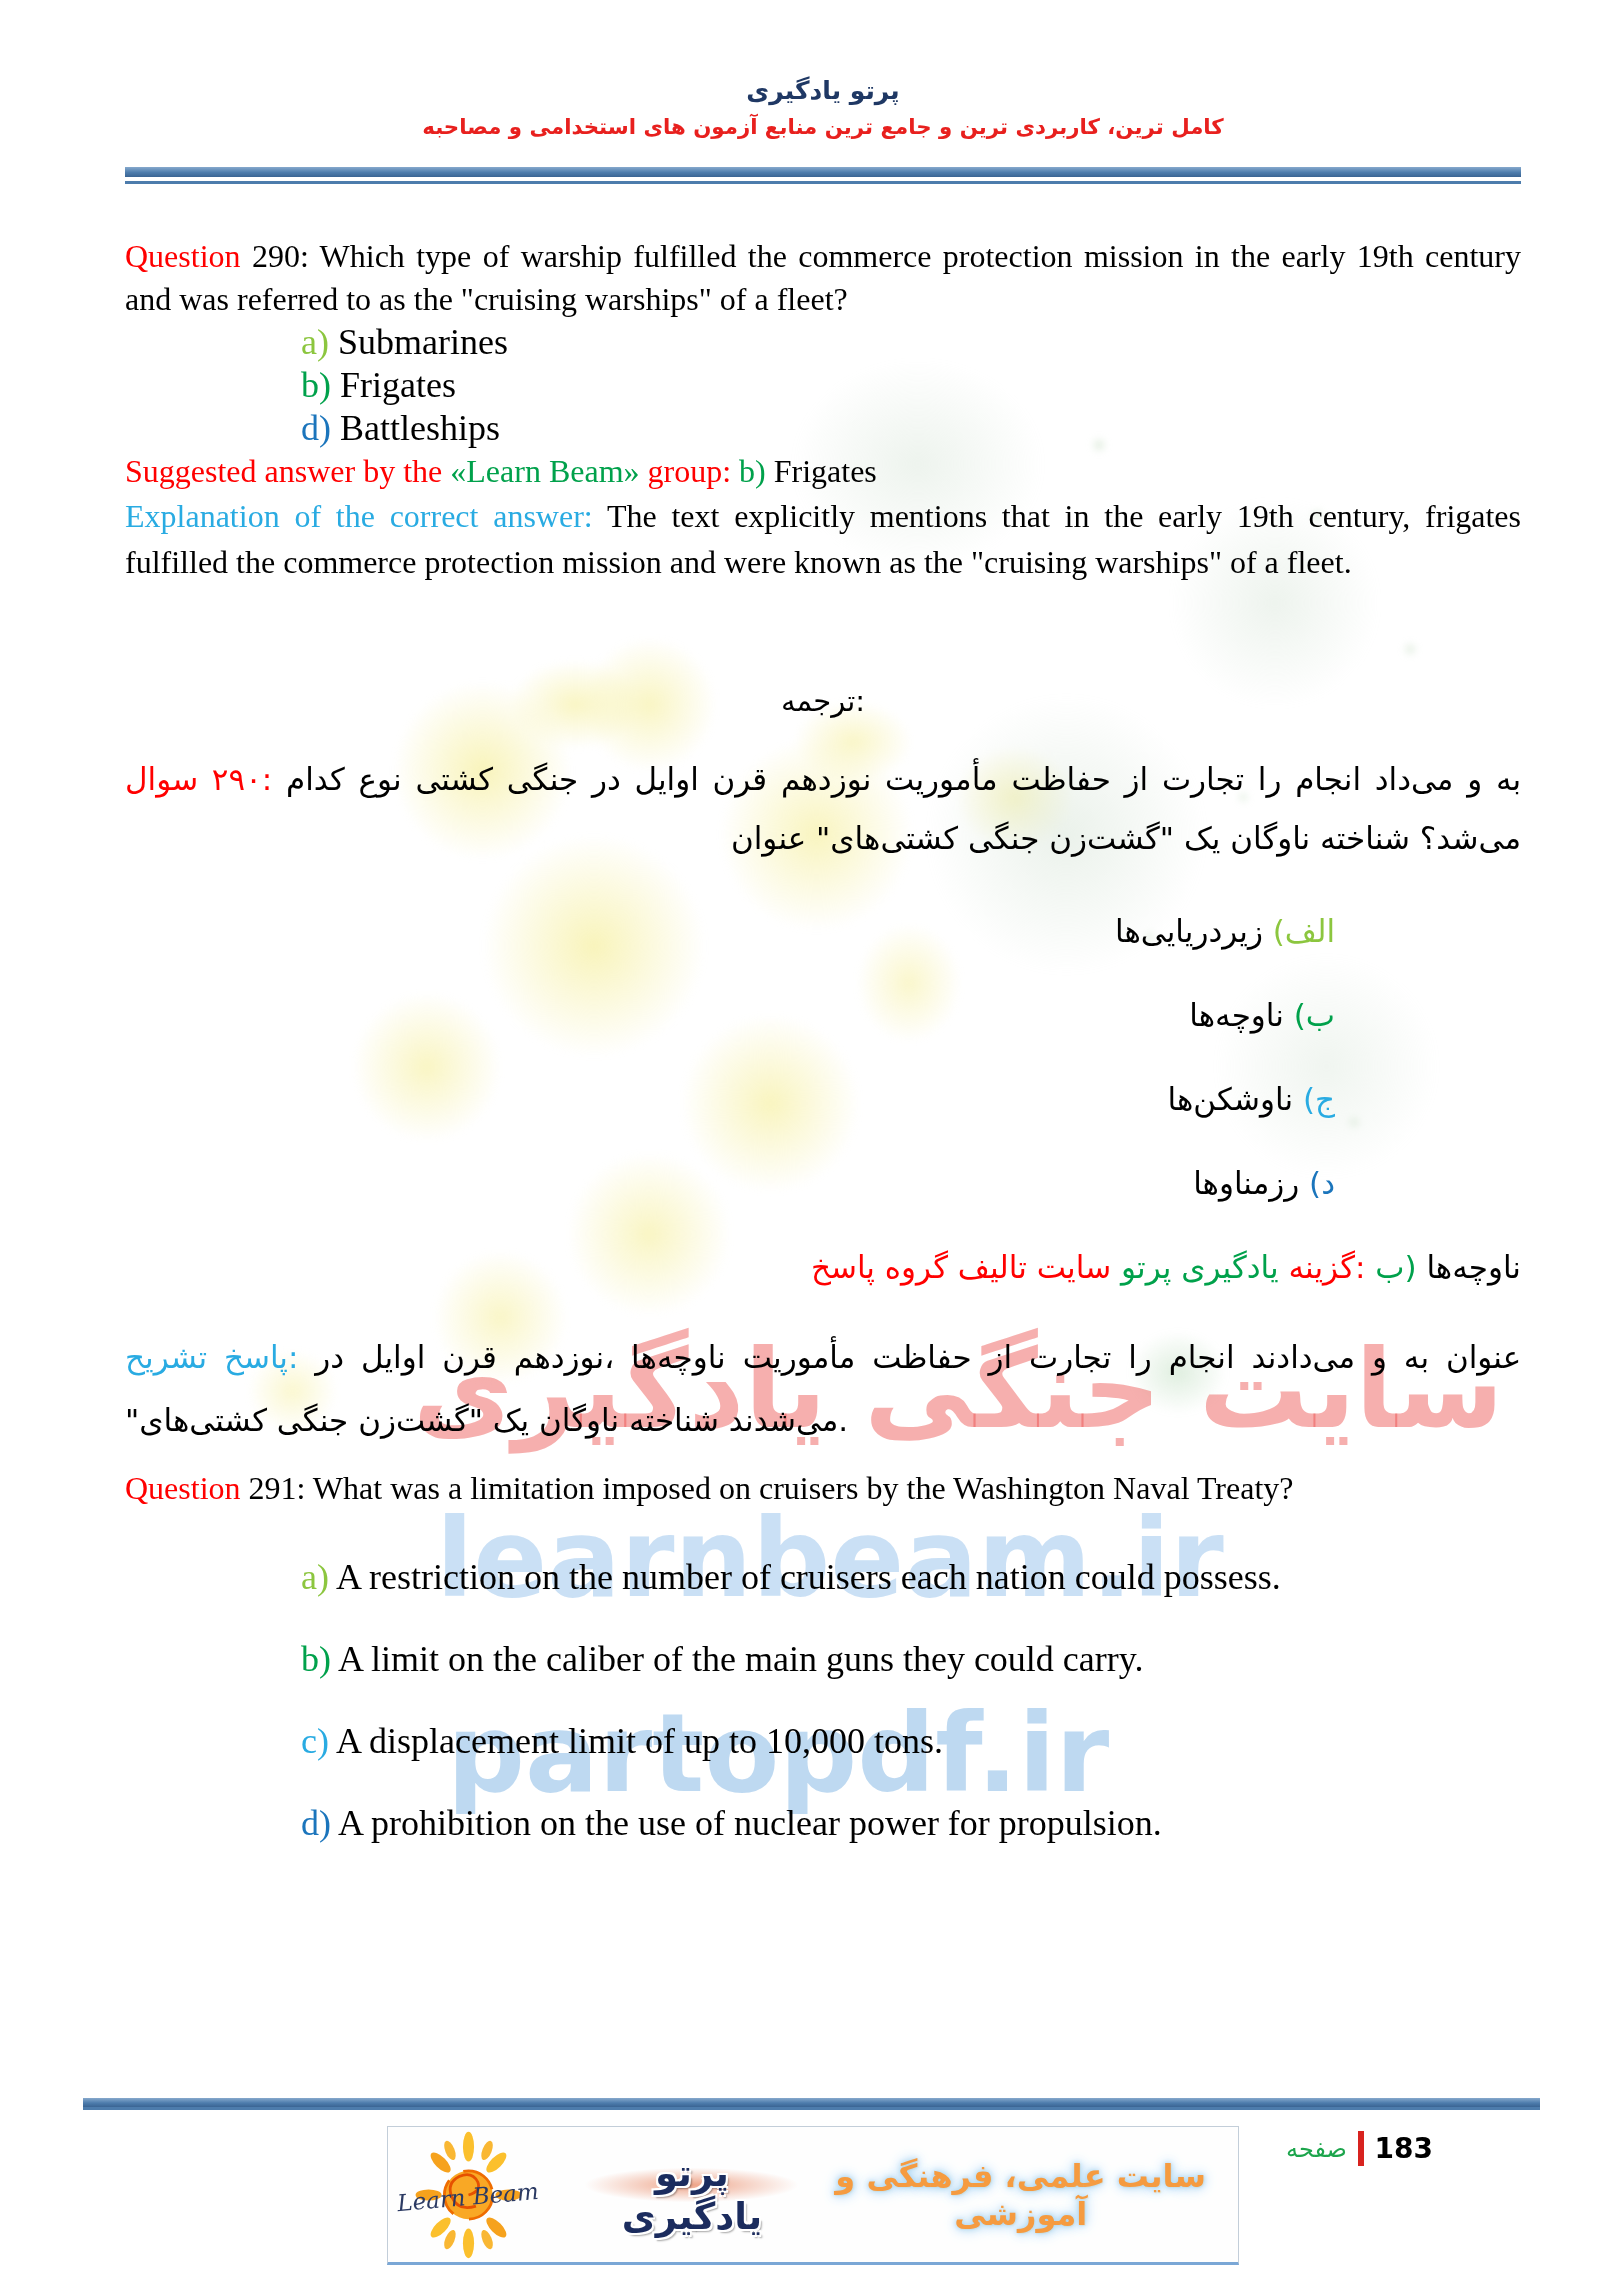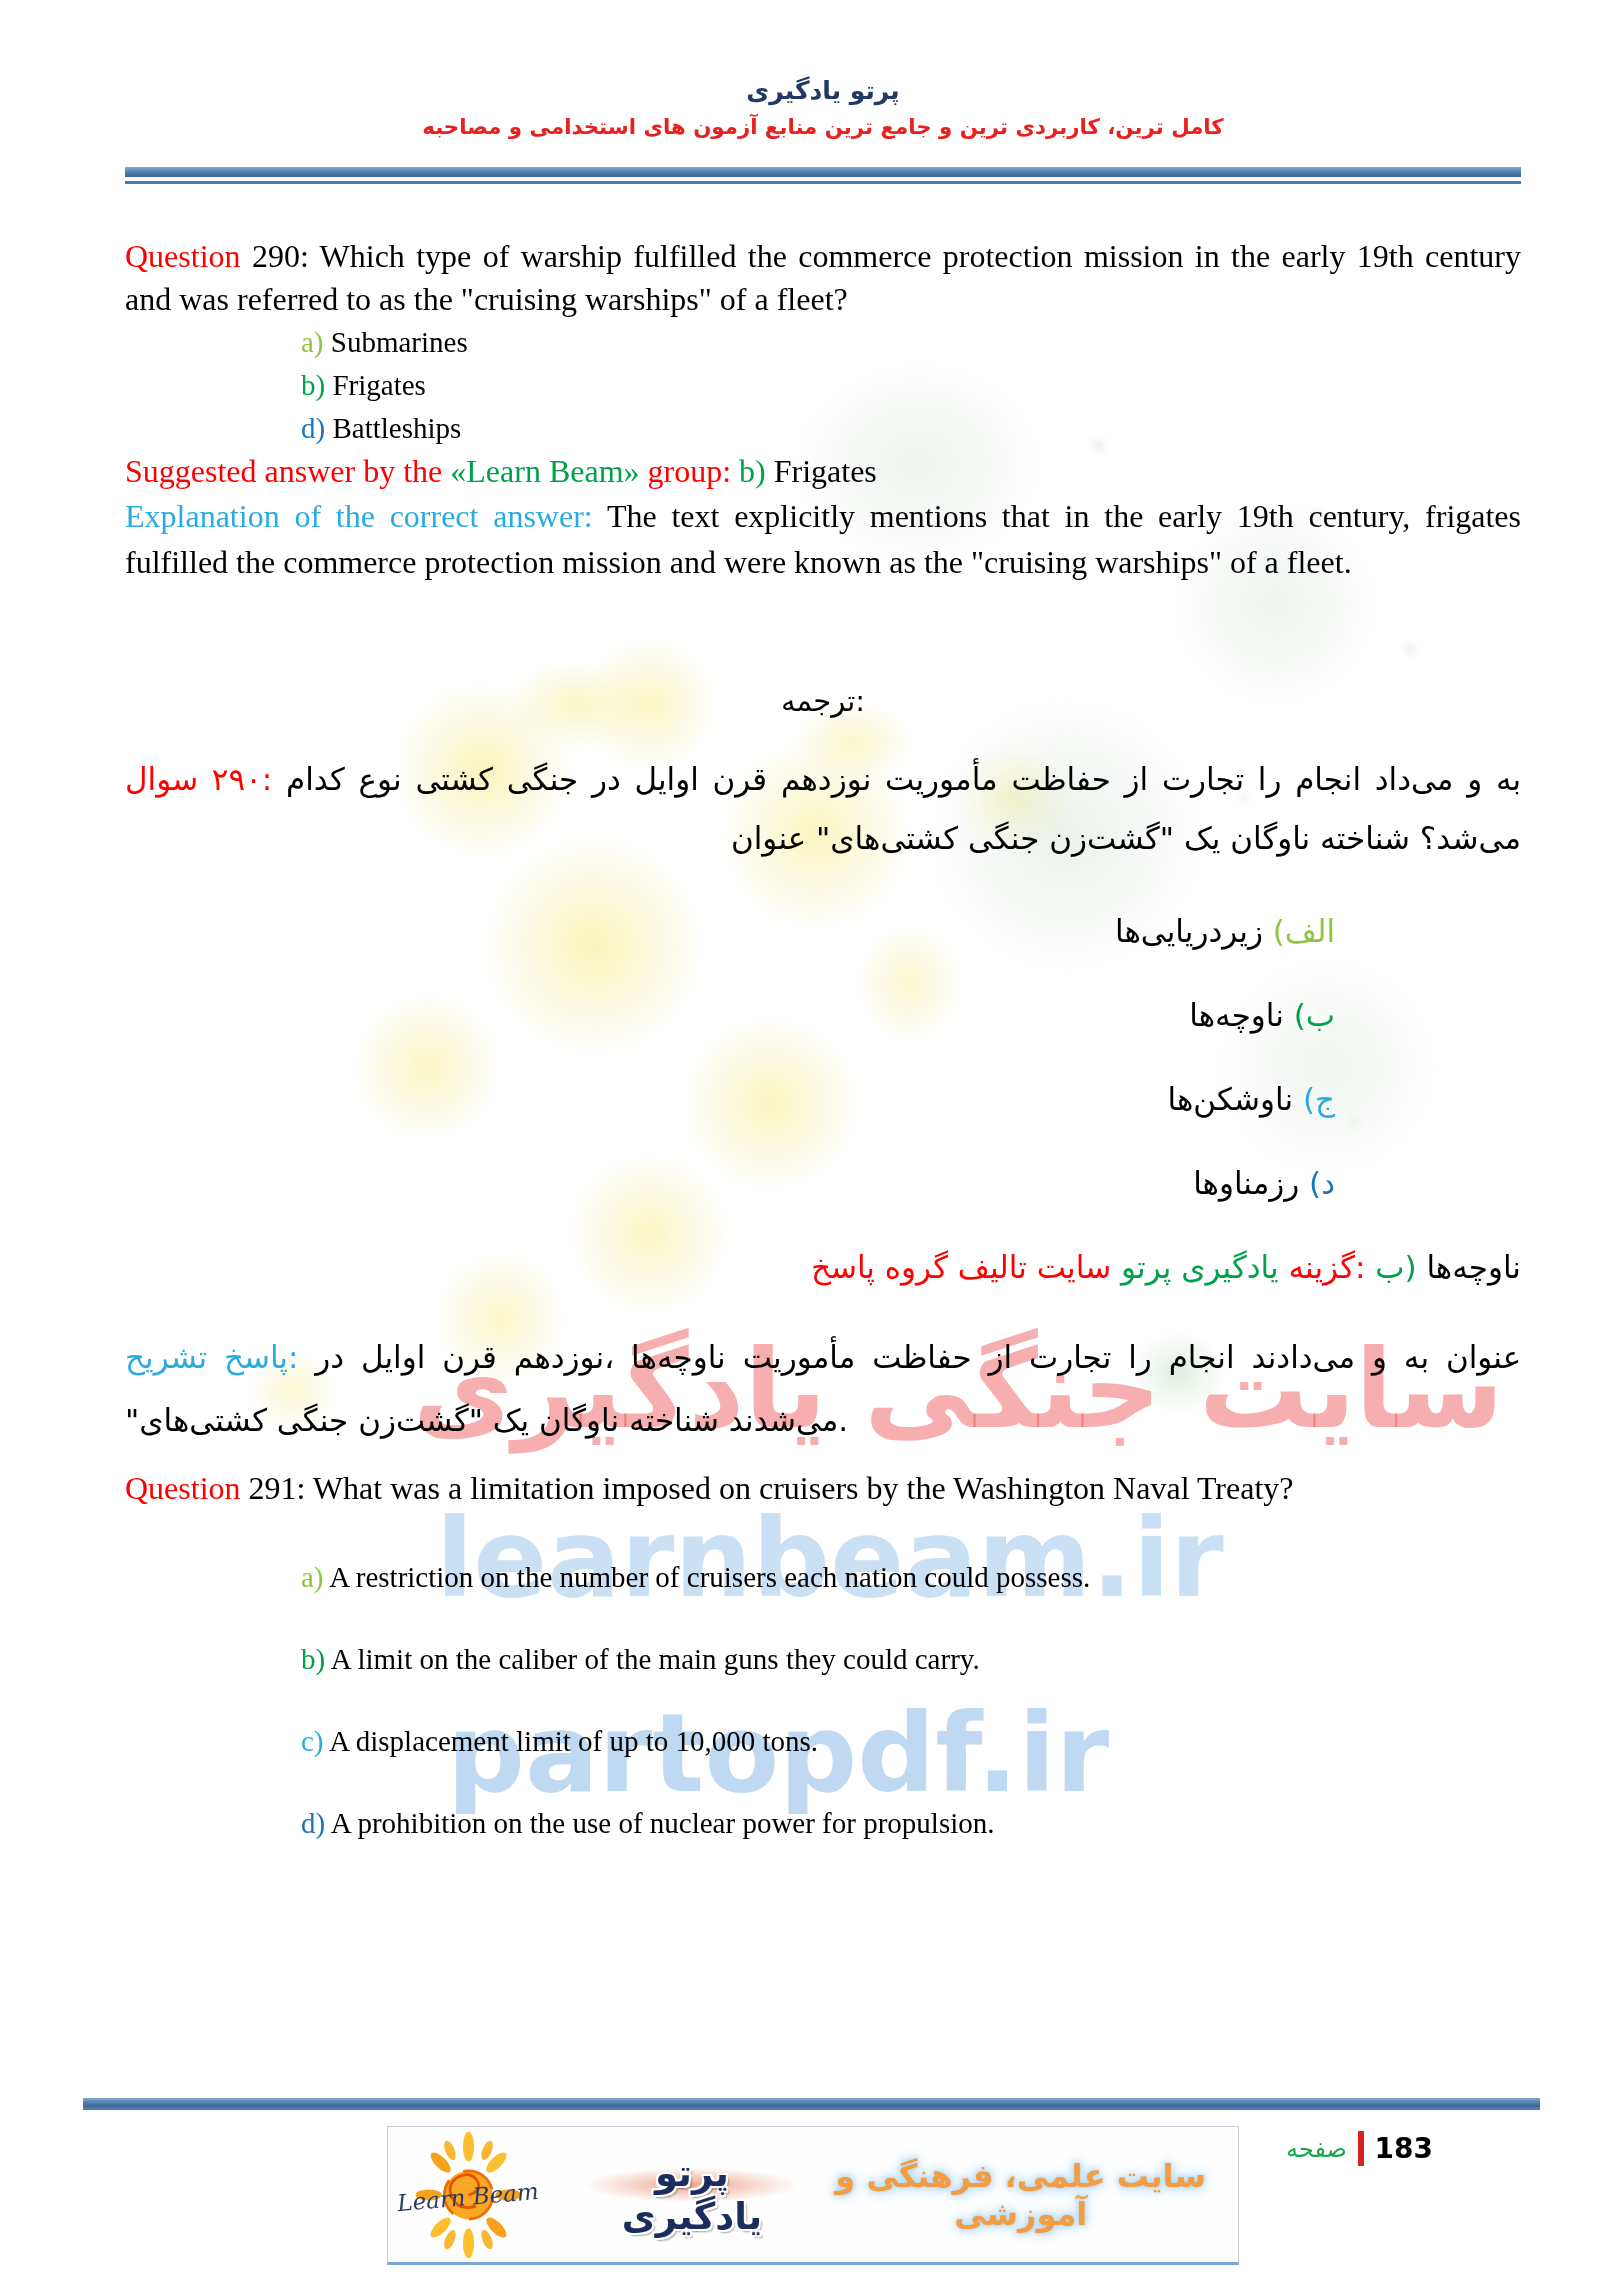--- a/index.html
+++ b/index.html
@@ -63,21 +63,21 @@
                font-size:25px; color:#1f3864; }
   .hdr-sub   { margin-top:9.3px; font-family:"DejaVu Sans", sans-serif; font-weight:bold;
                font-size:21.3px; color:#e8201e; }
 
   .rule-thick { margin-top:28px; height:9.3px;
                 background:linear-gradient(#86a9cd, #4d7cac 55%, #3a6493); }
   .rule-thin  { margin-top:4.6px; height:2.8px; background:#4d7cac; }
 
   .en-para { font-size:32px; line-height:43px; text-align:justify; }
   .q-block { margin-top:51px; }
-  .opt-en  { font-size:29px; line-height:43px; padding-left:176px; }
+  .opt-en  { font-size:36px; line-height:43px; padding-left:176px; }
   .opt-en.spaced { margin-bottom:39px; }
   .ans-line  { font-size:32px; line-height:43px; }
   .expl-para { font-size:32px; line-height:46px; text-align:justify; }
 
   .fa { font-family:"DejaVu Sans", sans-serif; font-size:31px; }
   .fw { unicode-bidi:isolate; }
   .fa-tarjomeh { margin-top:93px; text-align:center; font-size:29px; line-height:46px; }
   .fa-q    { margin-top:26px; direction:ltr; text-align:justify; text-align-last:right; line-height:59px; }
   .fa-opts { margin-top:37px; }
   .fa-opt  { direction:rtl; text-align:right; padding-right:186px; line-height:52px; margin-bottom:32px; }

